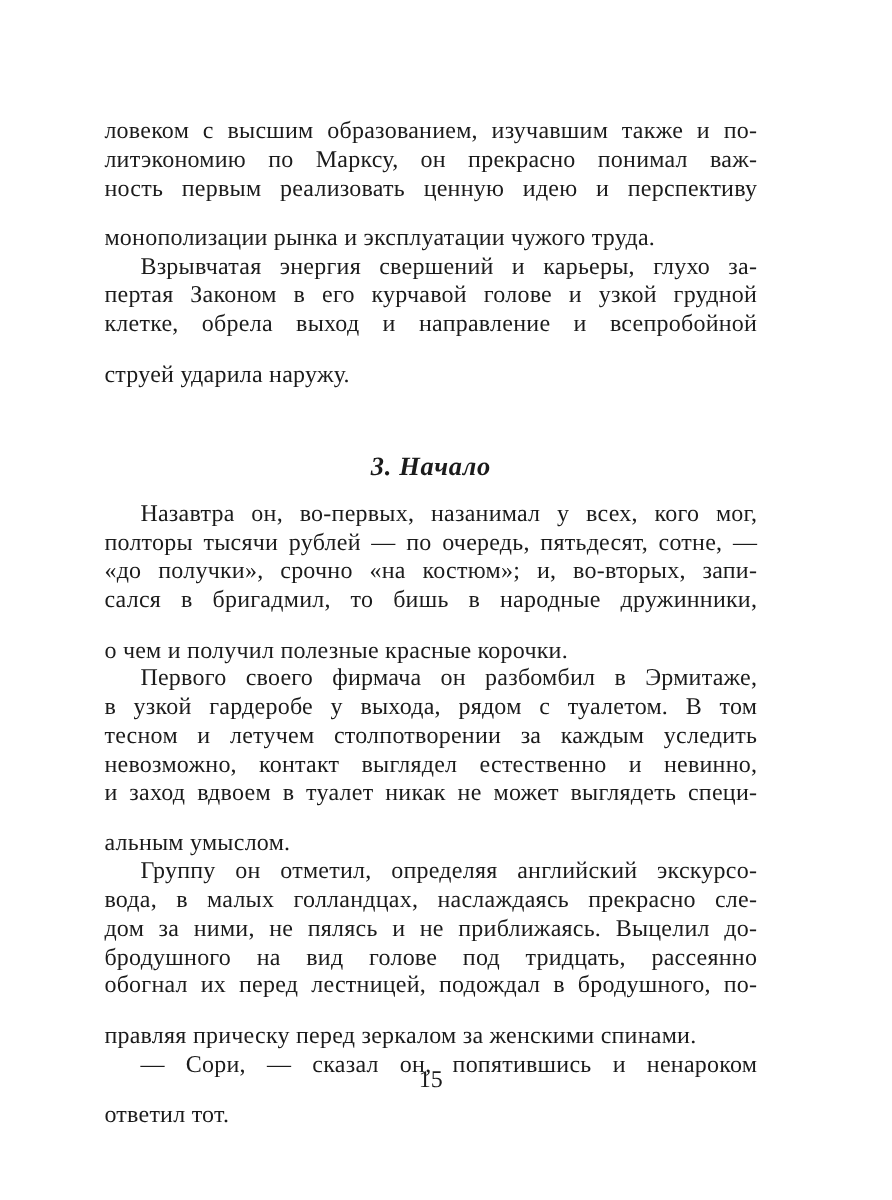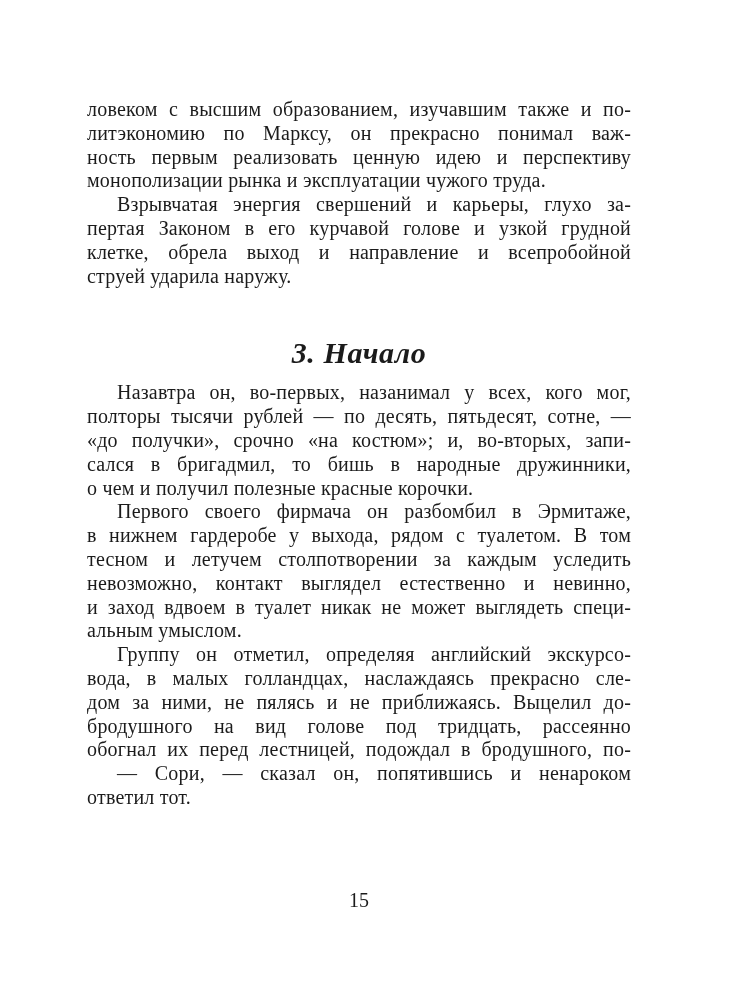--- a/index.html
+++ b/index.html
@@ -29,26 +29,27 @@
   .para {
     margin: 0;
   }
   .line {
     text-align: justify;
     text-align-last: justify;
     white-space: normal;
   }
   .line.para-last {
     text-align-last: left;
+    margin-top: 18px;
   }
   .line.first-indent {
     text-indent: 30px;
   }
   .heading {
-    font-size: 30px;
+    font-size: 22px;
     line-height: 26px;
     font-weight: bold;
     font-style: italic;
     text-align: left;
     text-align-last: center;
     letter-spacing: 0.6px;
     margin: 52px 0 15px 0;
   }
   .page-number {
     position: absolute;
@@ -73,39 +74,40 @@
       </div>
       <div class="para">
         <div class="line first-indent">Взрывчатая энергия свершений и карьеры, глухо за-</div>
         <div class="line">пертая Законом в его курчавой голове и узкой грудной</div>
         <div class="line">клетке, обрела выход и направление и всепробойной</div>
         <div class="line para-last">струей ударила наружу.</div>
       </div>
       <div class="heading">3. Начало</div>
       <div class="para">
         <div class="line first-indent">Назавтра он, во-первых, назанимал у всех, кого мог,</div>
-        <div class="line">полторы тысячи рублей — по десять, пятьдесят, сотне, —</div>
+        <div class="line">полторы тысячи рублей — по очередь, пятьдесят, сотне, —</div>
         <div class="line">«до получки», срочно «на костюм»; и, во-вторых, запи-</div>
         <div class="line">сался в бригадмил, то бишь в народные дружинники,</div>
         <div class="line para-last">о чем и получил полезные красные корочки.</div>
       </div>
       <div class="para">
         <div class="line first-indent">Первого своего фирмача он разбомбил в Эрмитаже,</div>
-        <div class="line">в нижнем гардеробе у выхода, рядом с туалетом. В том</div>
+        <div class="line">в узкой гардеробе у выхода, рядом с туалетом. В том</div>
         <div class="line">тесном и летучем столпотворении за каждым уследить</div>
         <div class="line">невозможно, контакт выглядел естественно и невинно,</div>
         <div class="line">и заход вдвоем в туалет никак не может выглядеть специ-</div>
         <div class="line para-last">альным умыслом.</div>
       </div>
       <div class="para">
         <div class="line first-indent">Группу он отметил, определяя английский экскурсо-</div>
         <div class="line">вода, в малых голландцах, наслаждаясь прекрасно сле-</div>
         <div class="line">дом за ними, не пялясь и не приближаясь. Выцелил до-</div>
         <div class="line">бродушного на вид голове под тридцать, рассеянно</div>
         <div class="line">обогнал их перед лестницей, подождал в бродушного, по-</div>
+        <div class="line para-last">правляя прическу перед зеркалом за женскими спинами.</div>
       </div>
       <div class="para">
         <div class="line first-indent">— Сори, — сказал он, попятившись и ненароком</div>
       </div>
       <div class="para">
         <div class="line para-last">ответил тот.</div>
       </div>
     </div>
   <div class="page-number">15</div>
 </div>

